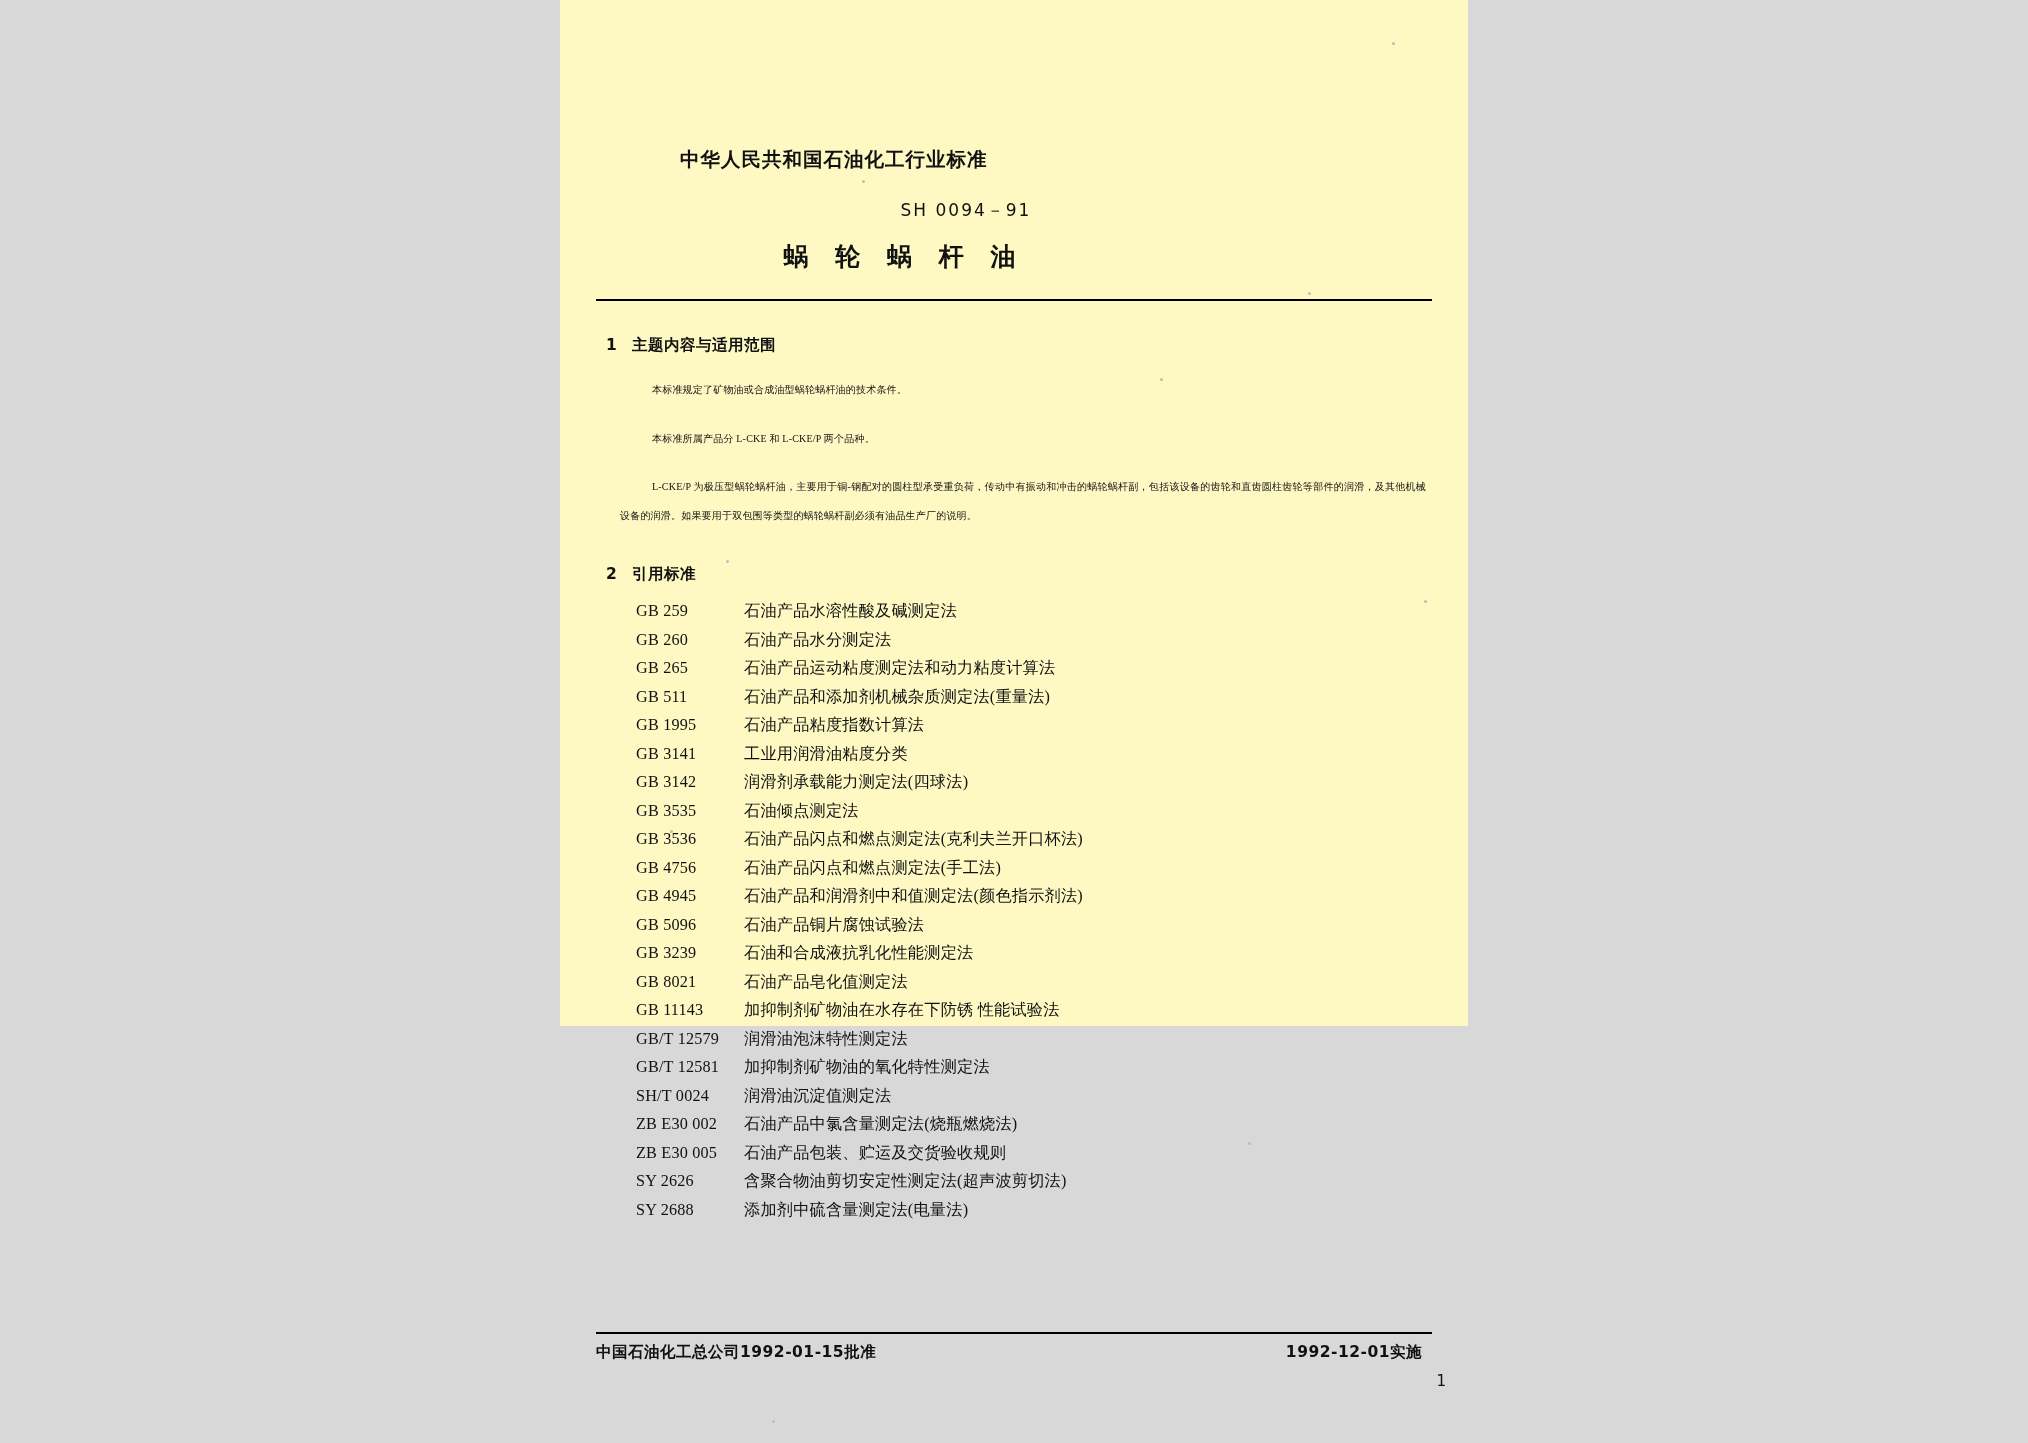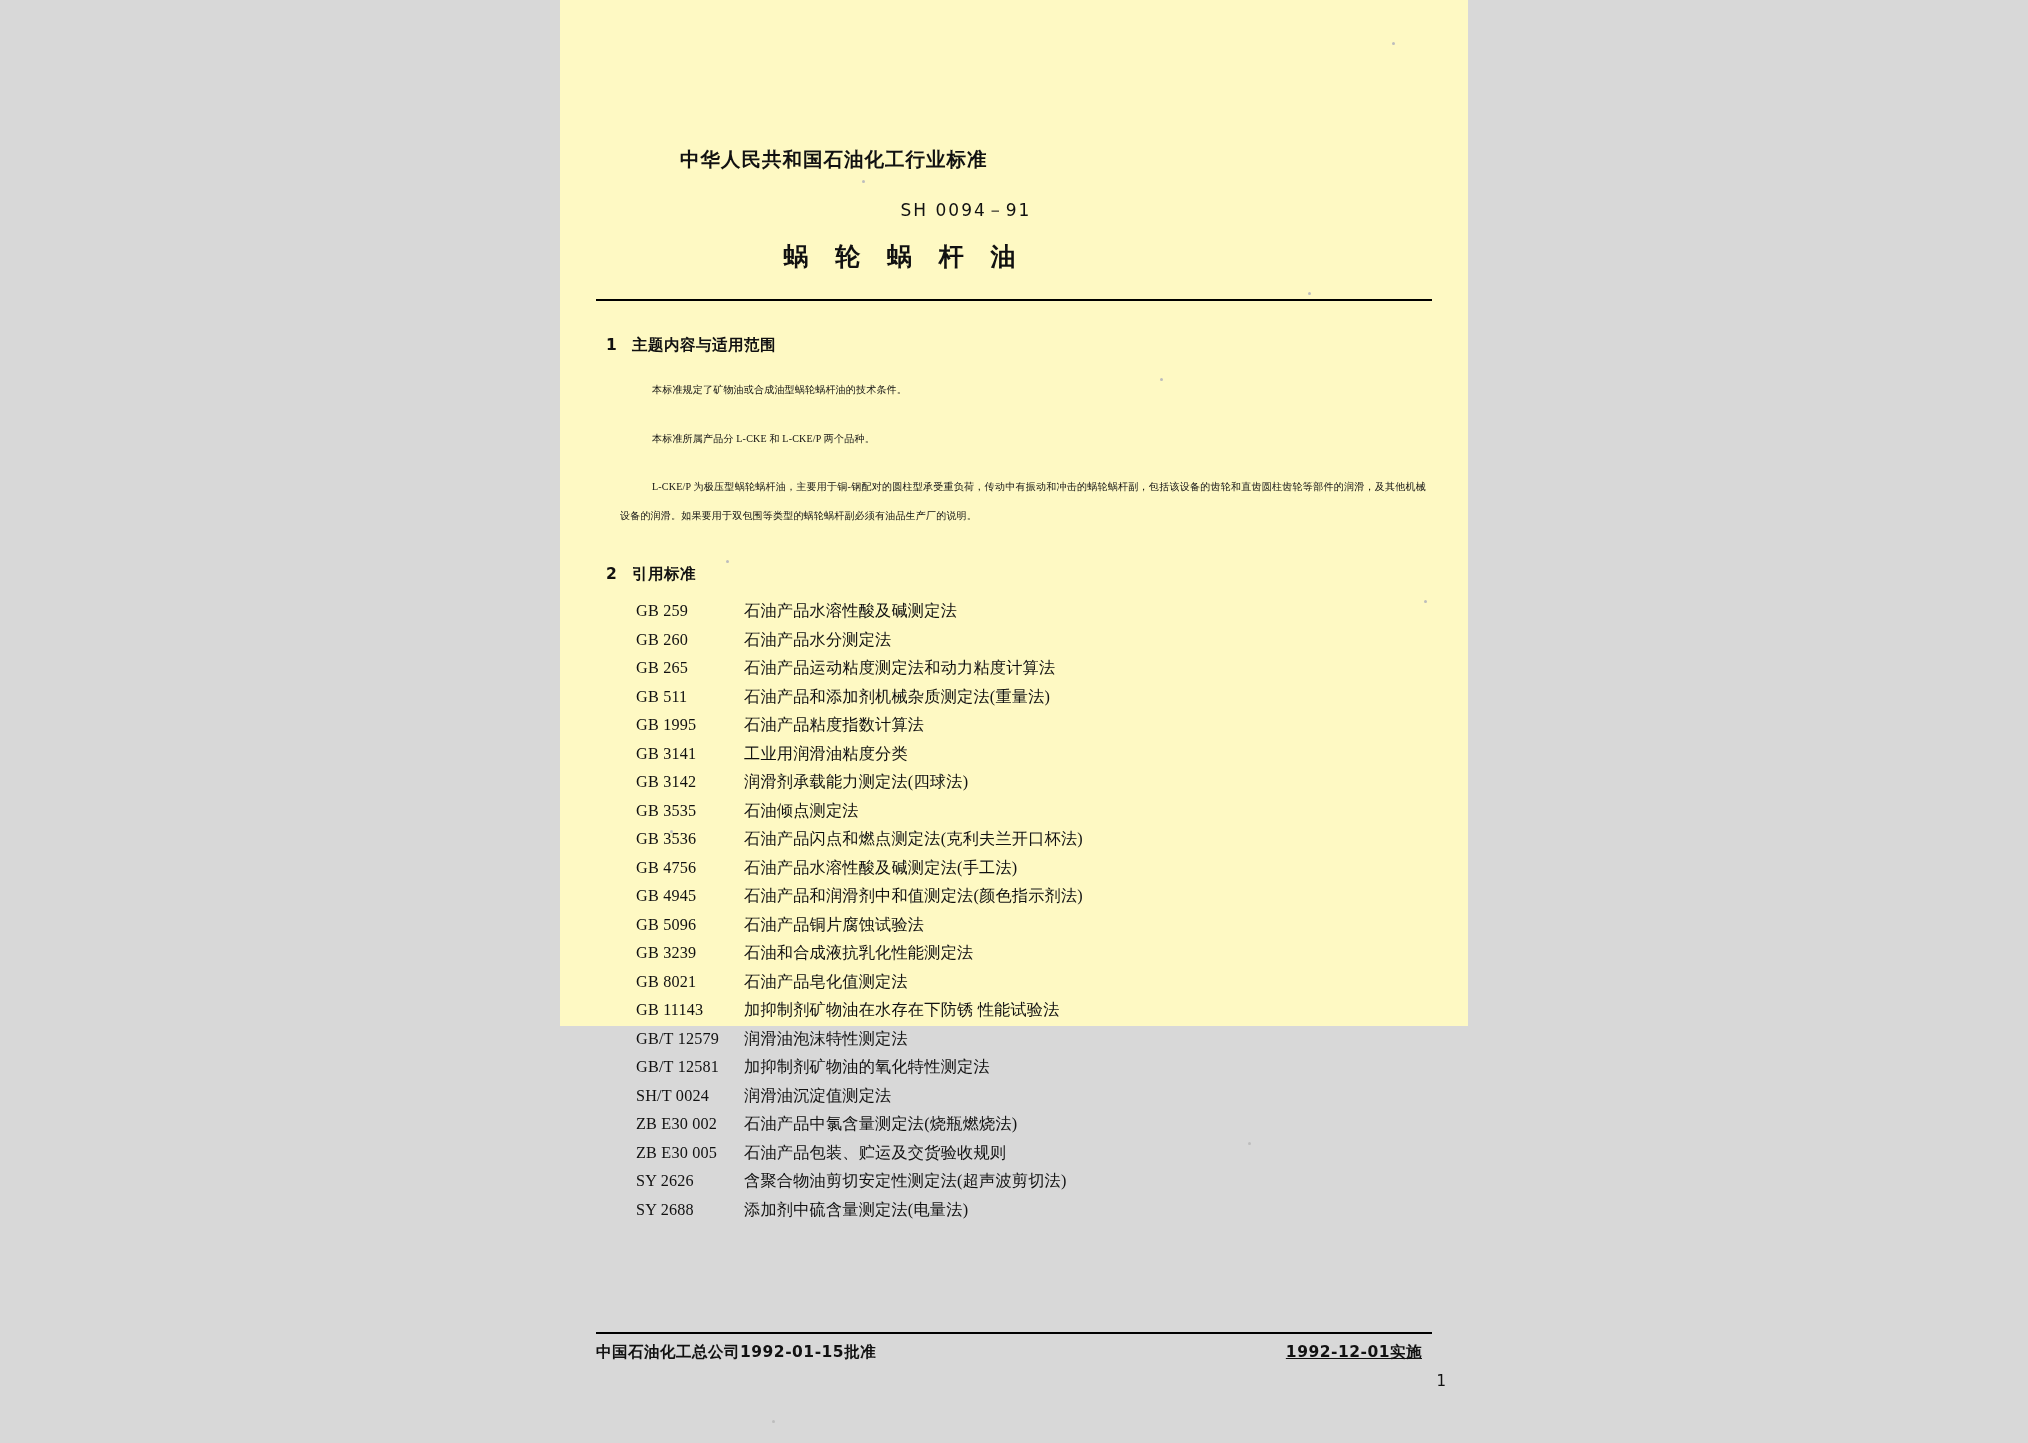--- a/index.html
+++ b/index.html
@@ -136,21 +136,20 @@
     display: flex;
     justify-content: space-between;
     font-family: "DejaVu Sans", "Liberation Sans", sans-serif;
     font-weight: bold;
     font-size: 15.5px;
     color: #111;
     letter-spacing: 0.5px;
   }
   .footer-right {
     padding-right: 10px;
-    text-decoration: underline;
   }
   .page-num {
     position: absolute;
     right: 22px;
     top: 1372px;
     font-family: "DejaVu Sans", "Liberation Sans", sans-serif;
     font-size: 15px;
     color: #111;
   }
   .speck {
@@ -202,21 +201,21 @@
       <div class="ref-list">
         <div class="ref-item"><span class="code">GB 259</span><span class="name">石油产品水溶性酸及碱测定法</span></div>
         <div class="ref-item"><span class="code">GB 260</span><span class="name">石油产品水分测定法</span></div>
         <div class="ref-item"><span class="code">GB 265</span><span class="name">石油产品运动粘度测定法和动力粘度计算法</span></div>
         <div class="ref-item"><span class="code">GB 511</span><span class="name">石油产品和添加剂机械杂质测定法(重量法)</span></div>
         <div class="ref-item"><span class="code">GB 1995</span><span class="name">石油产品粘度指数计算法</span></div>
         <div class="ref-item"><span class="code">GB 3141</span><span class="name">工业用润滑油粘度分类</span></div>
         <div class="ref-item"><span class="code">GB 3142</span><span class="name">润滑剂承载能力测定法(四球法)</span></div>
         <div class="ref-item"><span class="code">GB 3535</span><span class="name">石油倾点测定法</span></div>
         <div class="ref-item"><span class="code">GB 3536</span><span class="name">石油产品闪点和燃点测定法(克利夫兰开口杯法)</span></div>
-        <div class="ref-item"><span class="code">GB 4756</span><span class="name">石油产品水溶性酸及碱测定法(手工法)</span></div>
+        <div class="ref-item"><span class="code">GB 4756</span><span class="name">石油产品闪点和燃点测定法(手工法)</span></div>
         <div class="ref-item"><span class="code">GB 4945</span><span class="name">石油产品和润滑剂中和值测定法(颜色指示剂法)</span></div>
         <div class="ref-item"><span class="code">GB 5096</span><span class="name">石油产品铜片腐蚀试验法</span></div>
         <div class="ref-item"><span class="code">GB 3239</span><span class="name">石油和合成液抗乳化性能测定法</span></div>
         <div class="ref-item"><span class="code">GB 8021</span><span class="name">石油产品皂化值测定法</span></div>
         <div class="ref-item"><span class="code">GB 11143</span><span class="name">加抑制剂矿物油在水存在下防锈 性能试验法</span></div>
         <div class="ref-item"><span class="code wide">GB/T 12579</span><span class="name">润滑油泡沫特性测定法</span></div>
         <div class="ref-item"><span class="code wide">GB/T 12581</span><span class="name">加抑制剂矿物油的氧化特性测定法</span></div>
         <div class="ref-item"><span class="code wide">SH/T 0024</span><span class="name">润滑油沉淀值测定法</span></div>
         <div class="ref-item"><span class="code wide">ZB E30 002</span><span class="name">石油产品中氯含量测定法(烧瓶燃烧法)</span></div>
         <div class="ref-item"><span class="code wide">ZB E30 005</span><span class="name">石油产品包装、贮运及交货验收规则</span></div>

